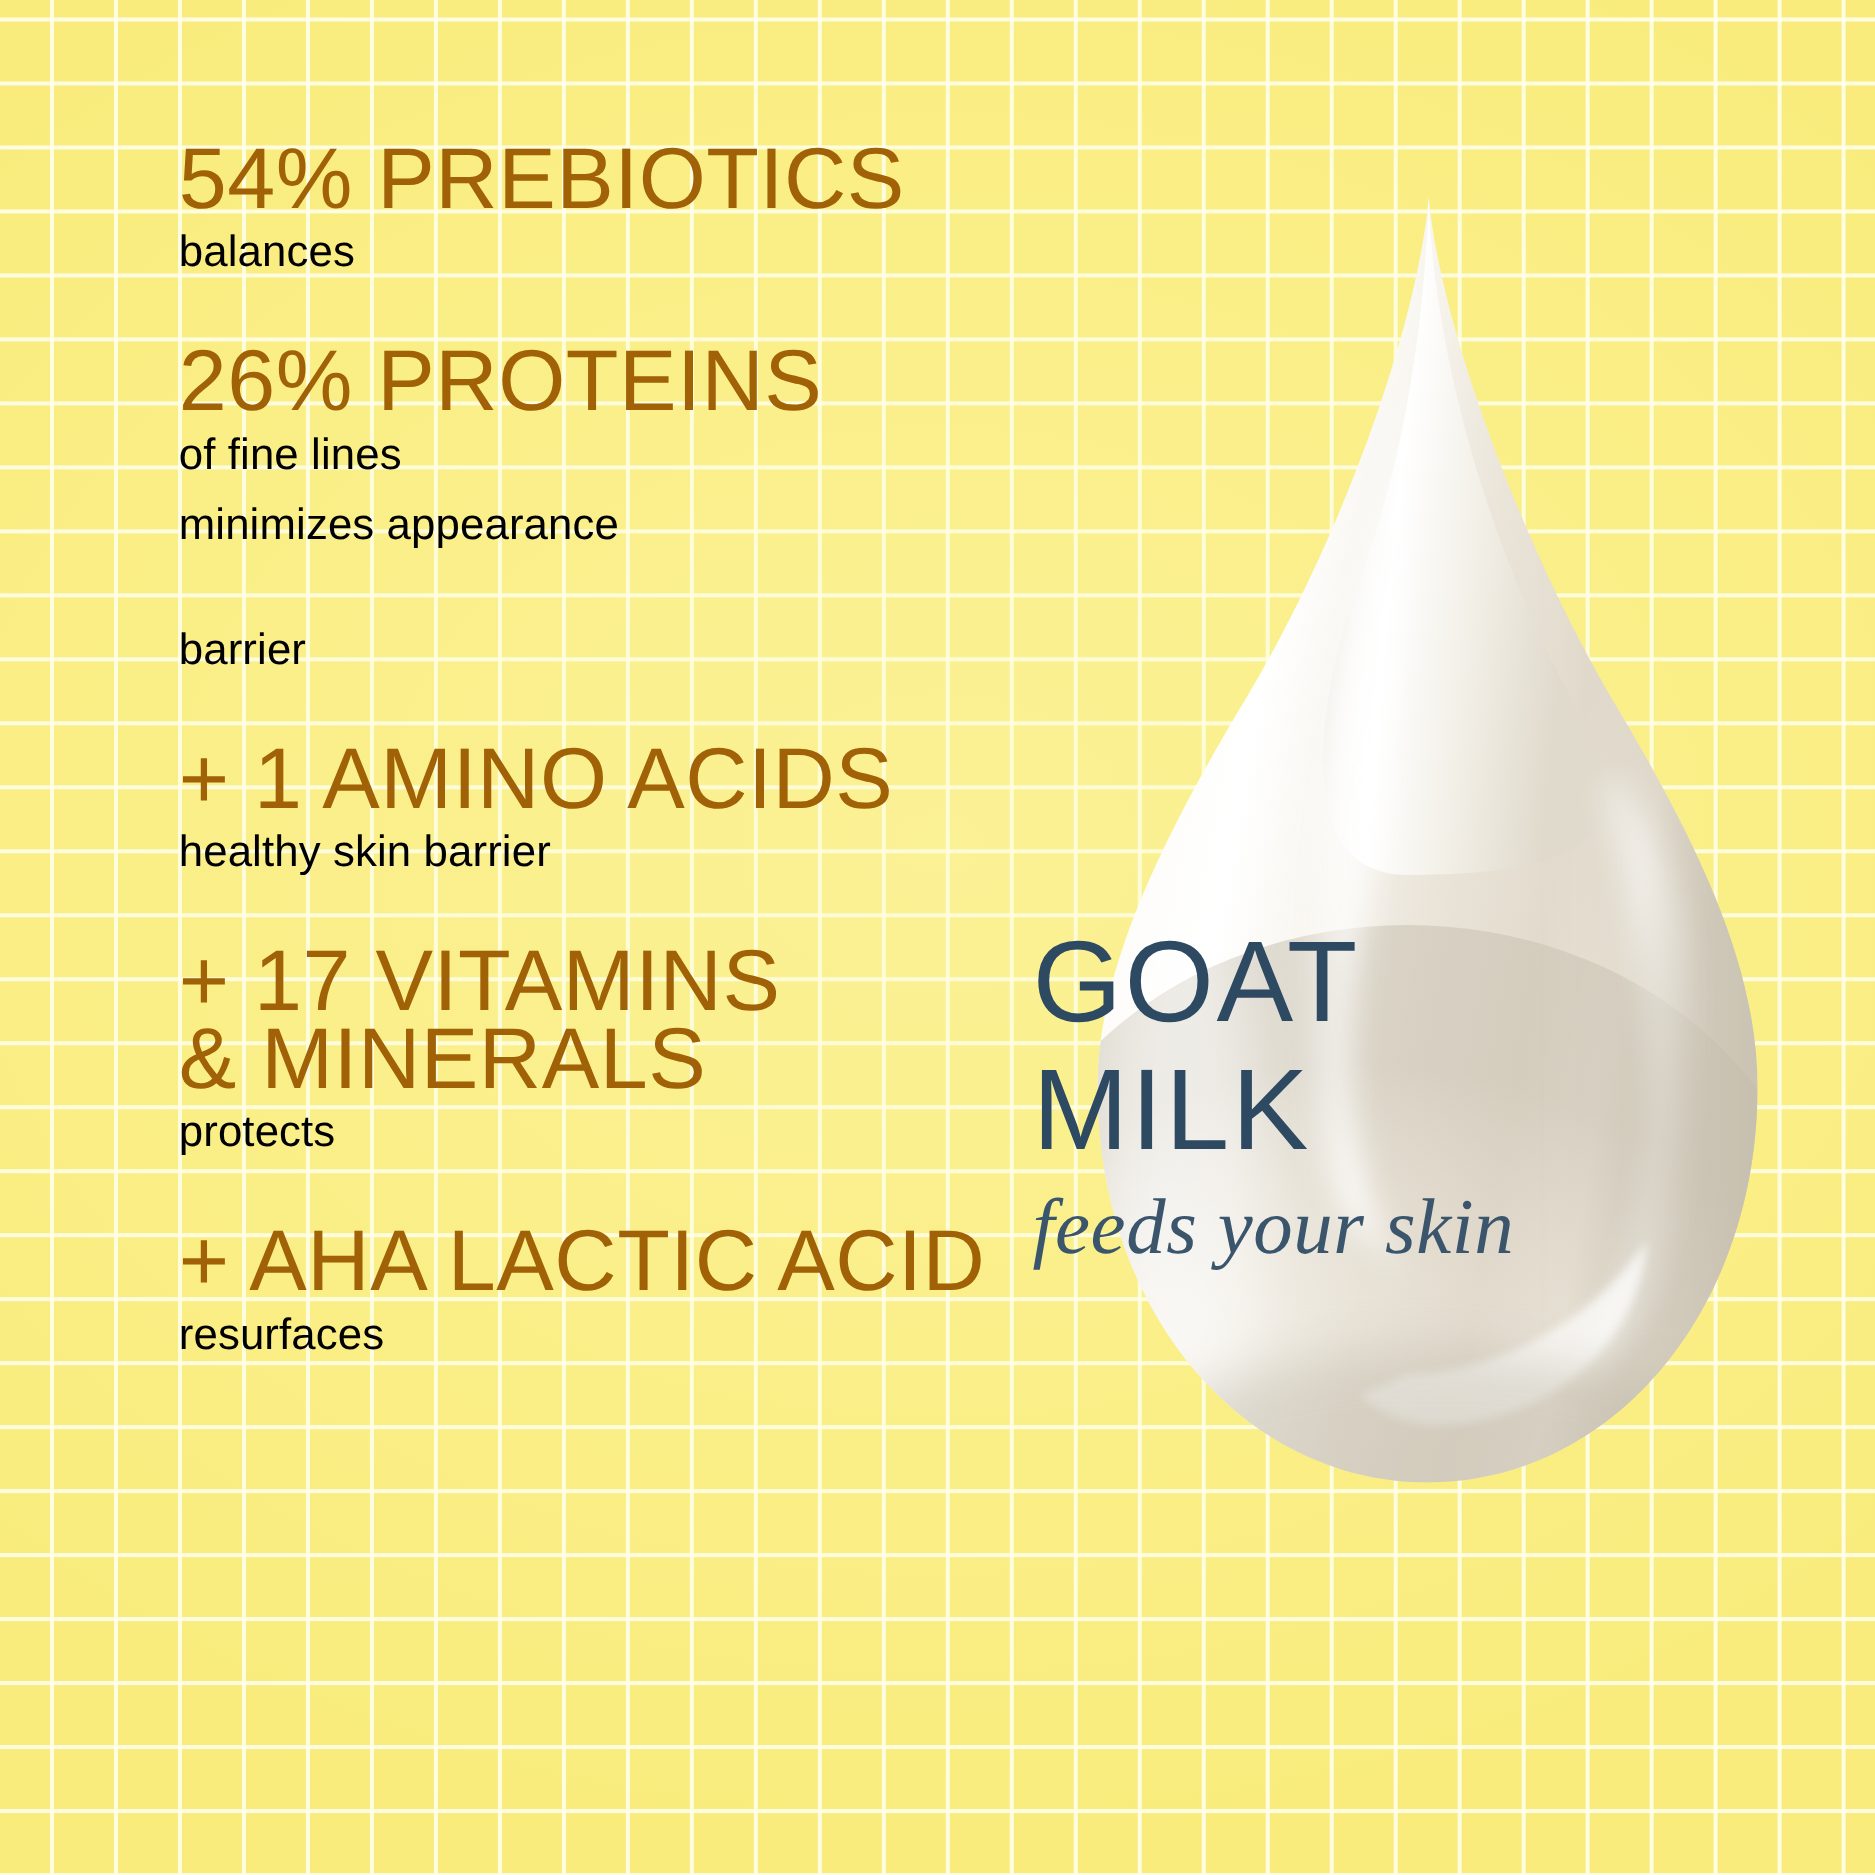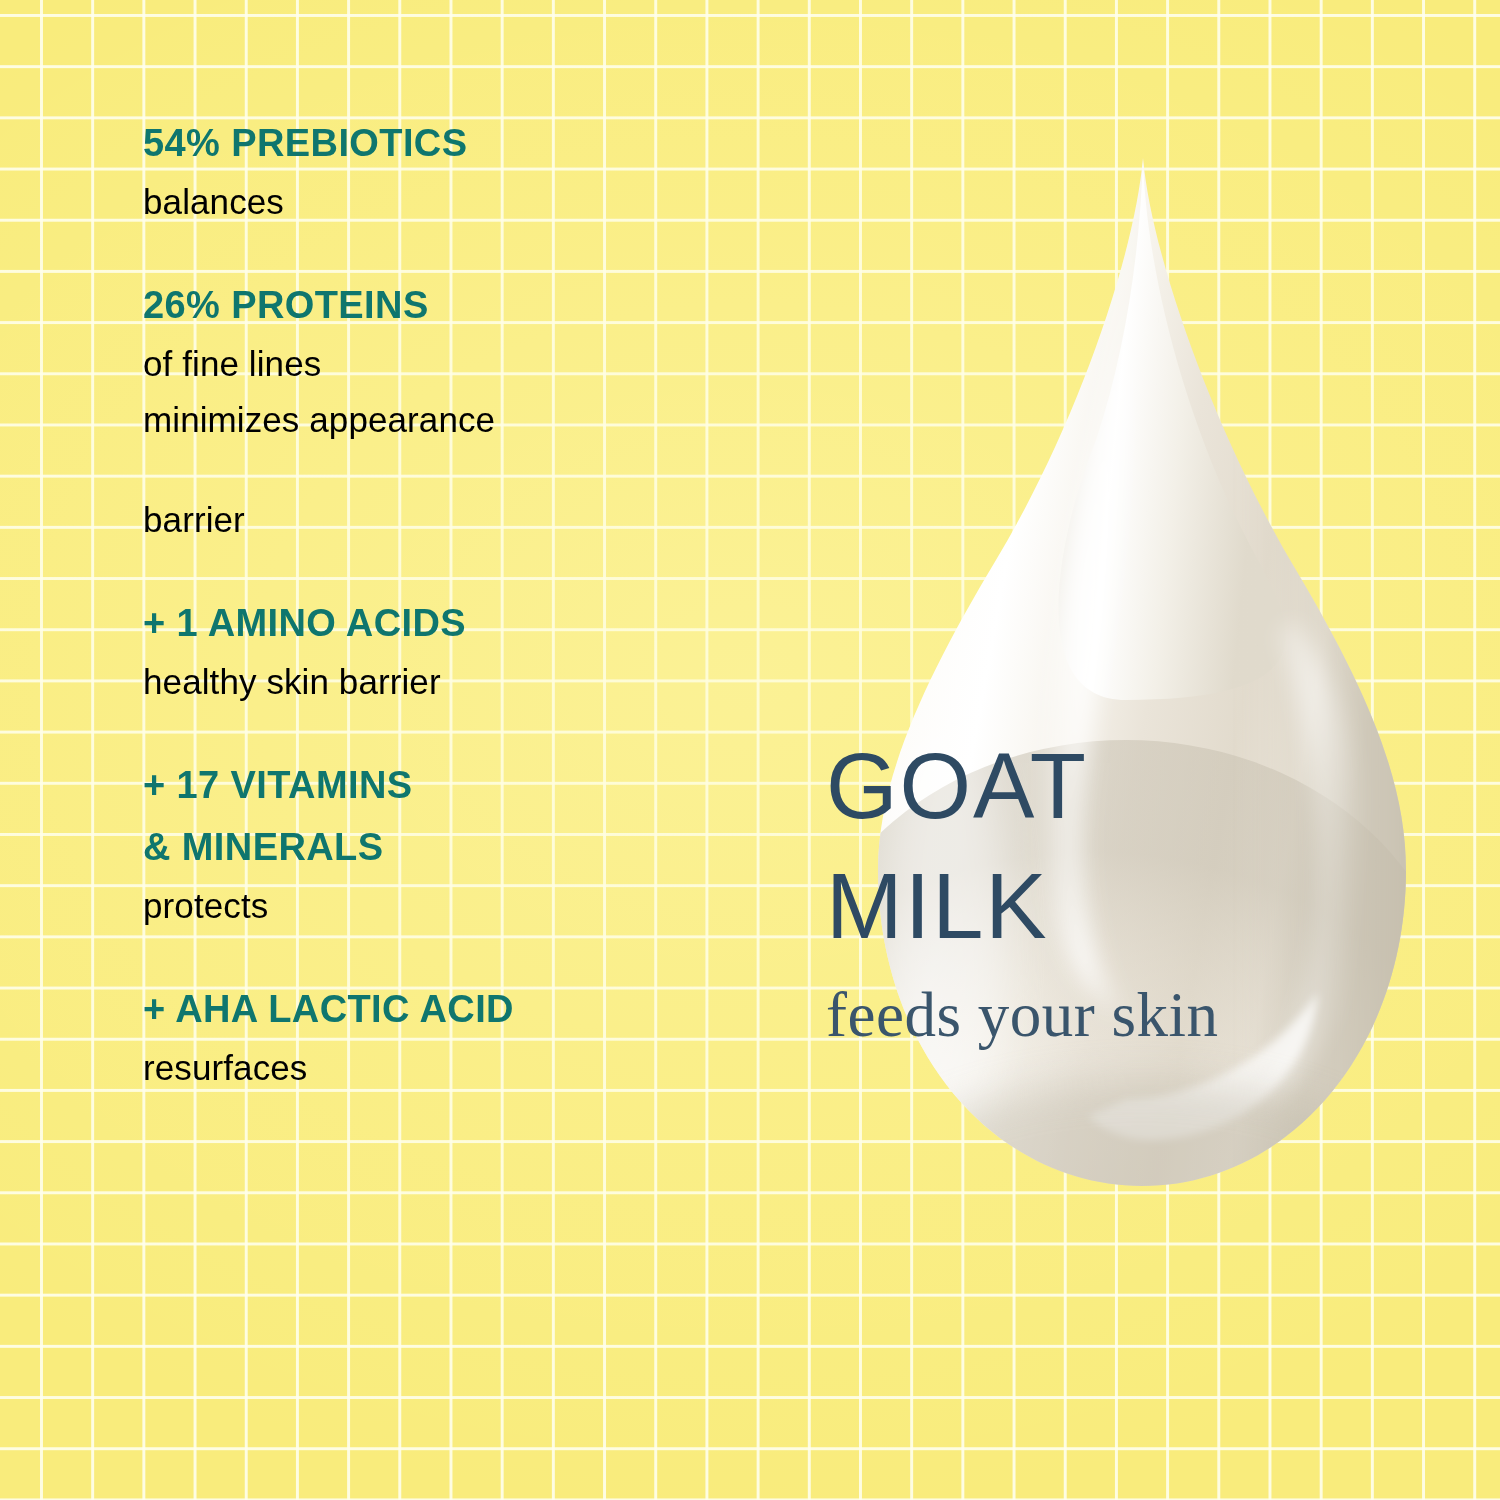--- a/index.html
+++ b/index.html
@@ -43,25 +43,25 @@
 
   
   #list {
     position: absolute;
     left: 143px;
     top: 112px;
     width: 720px;
   }
   .block { margin-bottom: 0px; }
   .headline {
-    color: #0f766e;
-    font-size: 38px;
+    color: #a16207;
+    font-size: 69px;
     line-height: 62px;
     letter-spacing: 0.4px;
-    font-weight: 700;
+    font-weight: 400;
     white-space: nowrap;
   }
   .sub {
     color: #000000;
     font-size: 35px;
     line-height: 56px;
     letter-spacing: 0.1px;
     font-weight: 400;
     white-space: nowrap;
   }
@@ -92,27 +92,28 @@
     top: 600px;
   }
   .brand {
     color: #2e4a63;
     font-size: 92px;
     line-height: 92px;
     letter-spacing: 2px;
     font-weight: 400;
     font-family: "Liberation Sans", sans-serif;
   }
-  .brand.second { margin-top: 28px; }
+  .brand.second { margin-top: 10px; }
   .tagline {
     color: #3a556c;
     font-family: "Liberation Serif", serif;
+    font-style: italic;
     font-size: 63px;
     line-height: 70px;
-    margin-top: 28px;
+    margin-top: 12px;
     letter-spacing: 0.5px;
   }
 </style>
 </head>
 <body>
 
 <div id="canvas">
 
   <div id="grid"></div>
   <div id="gridsoft"></div>

